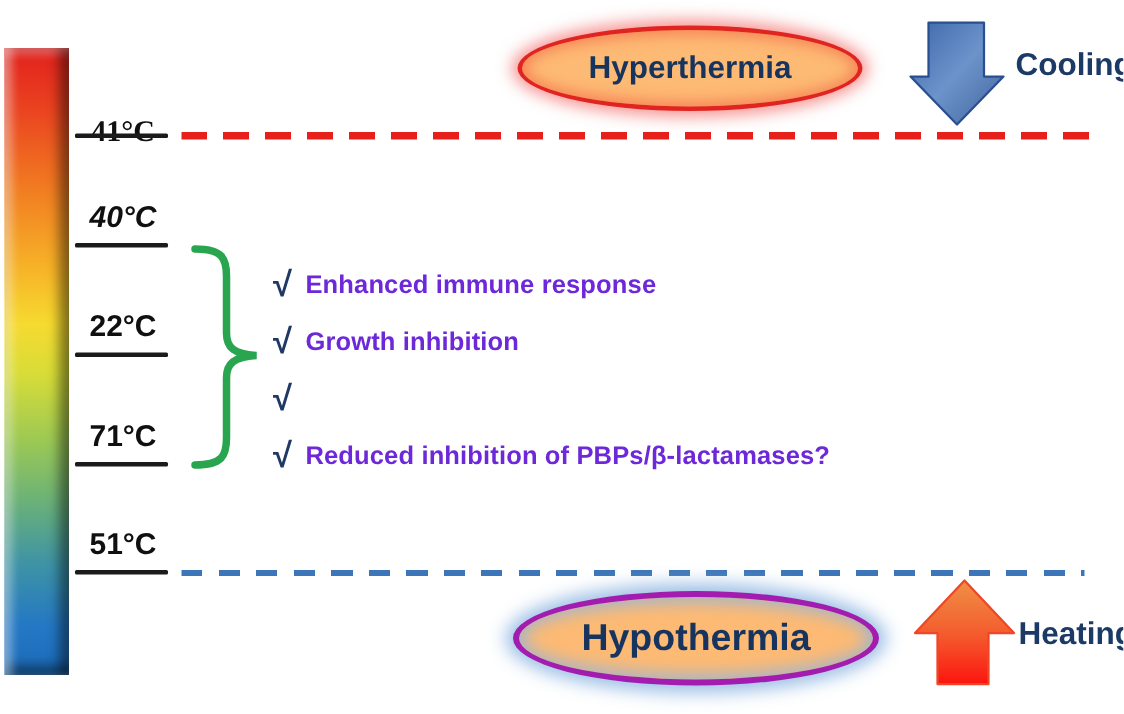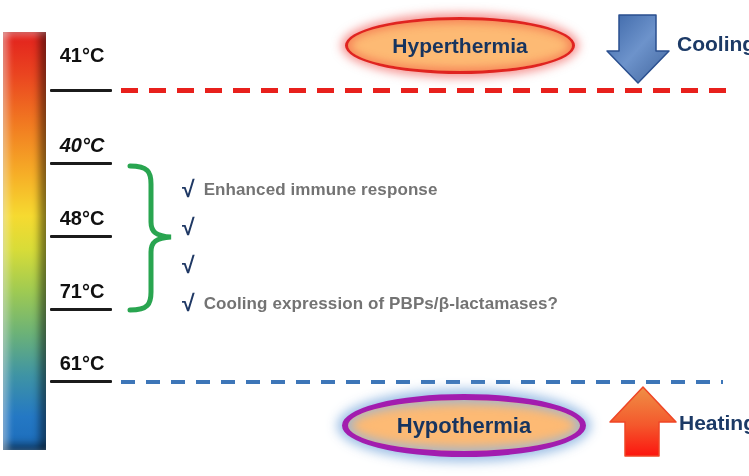--- a/index.html
+++ b/index.html
@@ -26,21 +26,21 @@
   
   .tick-line {
     position:absolute; left:50px; width:62px; height:3px;
     background:#1b1b1b; border-radius:1px;
   }
   .tick-label {
     position:absolute; left:50px; width:64px; height:26px;
     font-size:20px; font-weight:700; color:#101010;
     text-align:center; line-height:26px;
   }
-  .tl-0 { top:42px; }  .ln-0 { top:89px; }
+  .tl-0 { top:75px;font-family:Liberation Serif, serif; }  .ln-0 { top:89px; }
   .tl-1 { top:132px;font-style:italic; } .ln-1 { top:162px; }
   .tl-2 { top:205px; } .ln-2 { top:235px; }
   .tl-3 { top:278px; } .ln-3 { top:308px; }
   .tl-4 { top:350px; } .ln-4 { top:380px; }
 
   
   .dash-red {
     position:absolute; left:121px; top:88px; width:609px; height:5px;
     background:repeating-linear-gradient(90deg, #e8201c 0 17px, transparent 17px 28px);
   }
@@ -55,21 +55,21 @@
     display:flex; align-items:center; justify-content:center;
     font-weight:700; color:#17345f; background:#fdba74;
   }
   .oval-hyper {
     left:345px; top:17px; width:230px; height:57px;
     border:3px solid #e02420; font-size:21px;
     box-shadow:0 0 10px 4px rgba(237,50,45,0.50), inset 0 0 9px 3px rgba(237,50,45,0.40);
   }
   .oval-hypo {
     left:342px; top:394px; width:244px; height:63px;
-    border:6px solid #a21caf; font-size:22px;
+    border:4px solid #a21caf; font-size:25px;
     box-shadow:0 0 11px 5px rgba(140,180,225,0.85), inset 0 0 10px 4px rgba(140,180,225,0.75);
   }
 
   
   .arrow-svg { position:absolute; }
   .arrow-cool { left:603px; top:14px; }
   .arrow-heat { left:606px; top:386px; }
   .arrow-label {
     position:absolute; font-size:21px; font-weight:700; color:#1c3a66;
     white-space:nowrap;
@@ -82,40 +82,40 @@
   .effects {
     position:absolute; left:182px; top:176px;
     display:flex; flex-direction:column; gap:10px;
   }
   .effect-row { display:flex; align-items:center; height:28px; }
   .effect-check {
     font-size:23px; font-weight:700; color:#1f3864;
     margin-right:9px; position:relative; top:-1px;
   }
   .effect-text {
-    font-size:17px; font-weight:700; color:#737373; letter-spacing:0.1px;
+    font-size:17px; font-weight:700; color:#6d28d9; letter-spacing:0.1px;
     white-space:nowrap;
   }
 </style>
 </head>
 <body>
 
 <div class="canvas">
 
   <div class="thermo-bar"></div>
 
   <div class="tick-label tl-0">41°C</div>
   <div class="tick-line ln-0"></div>
   <div class="tick-label tl-1">40°C</div>
   <div class="tick-line ln-1"></div>
-  <div class="tick-label tl-2">48°C</div>
+  <div class="tick-label tl-2">22°C</div>
   <div class="tick-line ln-2"></div>
   <div class="tick-label tl-3">71°C</div>
   <div class="tick-line ln-3"></div>
-  <div class="tick-label tl-4">61°C</div>
+  <div class="tick-label tl-4">51°C</div>
   <div class="tick-line ln-4"></div>
 
   <div class="dash-red"></div>
   <div class="dash-blue"></div>
 
   <div class="oval oval-hyper">
     <span>Hyperthermia</span>
   </div>
   <div class="oval oval-hypo">
     <span>Hypothermia</span>
@@ -149,23 +149,24 @@
     <path d="M 10 8 C 28 8, 31 14, 31 26 L 31 64 C 31 74, 36 78, 51 79 C 36 80, 31 84, 31 94 L 31 134 C 31 146, 28 152, 10 152" fill="none" stroke="#29a550" stroke-width="5" stroke-linecap="round"></path>
   </svg>
 
   <div class="effects">
     <div class="effect-row">
       <span class="effect-check">√</span>
       <span class="effect-text">Enhanced immune response</span>
     </div>
     <div class="effect-row">
       <span class="effect-check">√</span>
+      <span class="effect-text">Growth inhibition</span>
     </div>
     <div class="effect-row">
       <span class="effect-check">√</span>
     </div>
     <div class="effect-row">
       <span class="effect-check">√</span>
-      <span class="effect-text">Cooling expression of PBPs/β-lactamases?</span>
+      <span class="effect-text">Reduced inhibition of PBPs/β-lactamases?</span>
     </div>
   </div>
 
 </div>
 
 </body></html>

